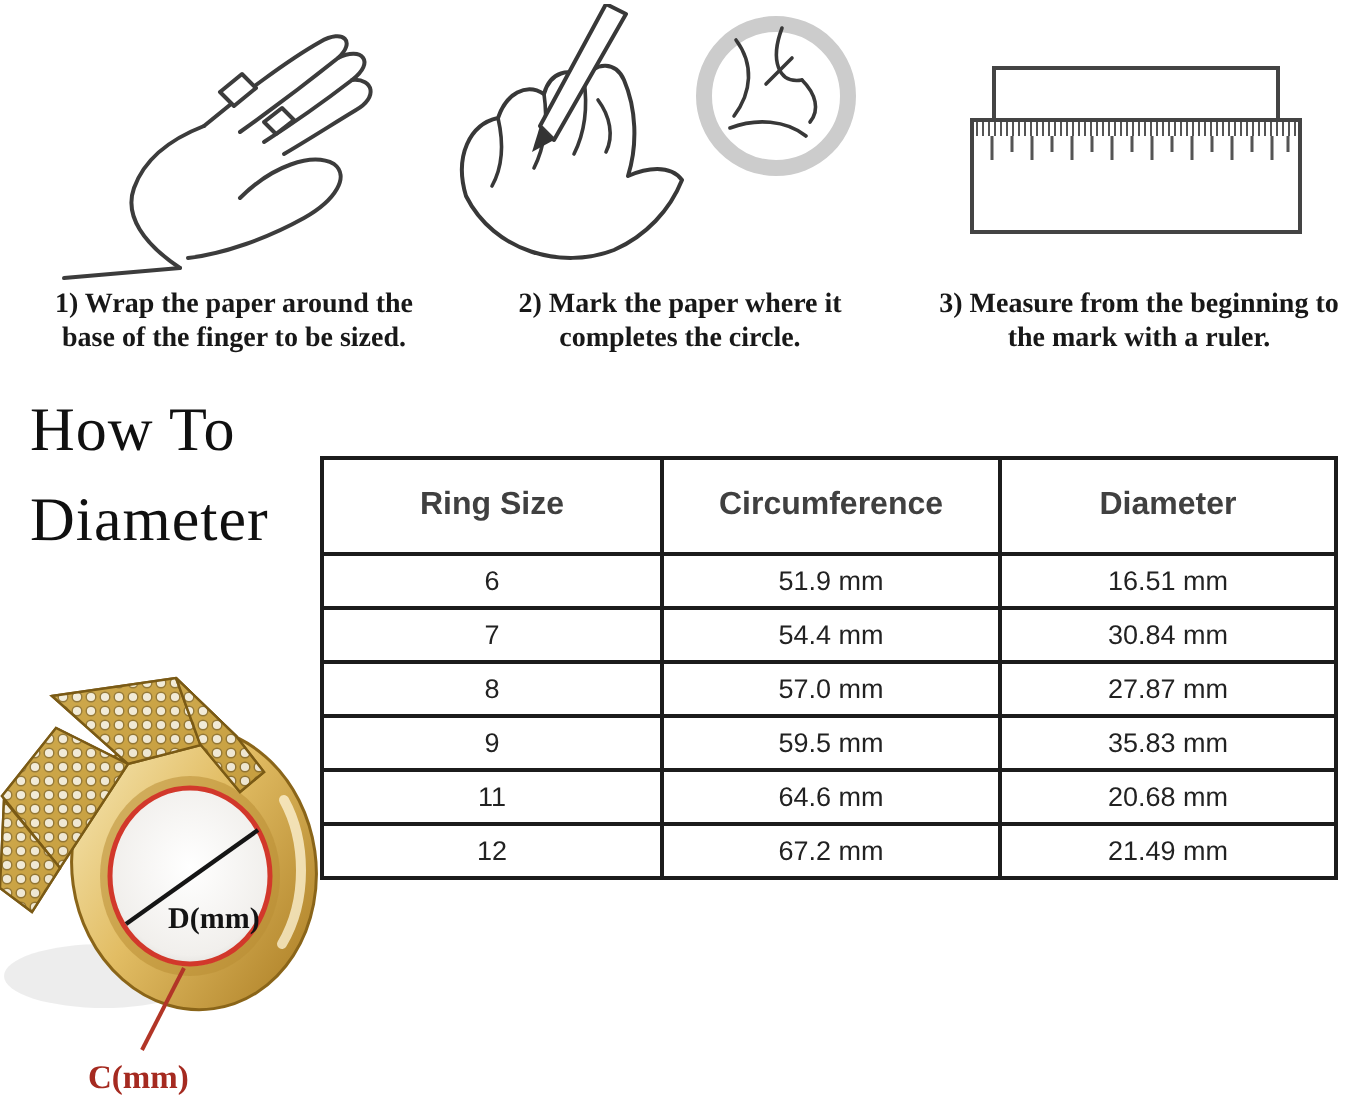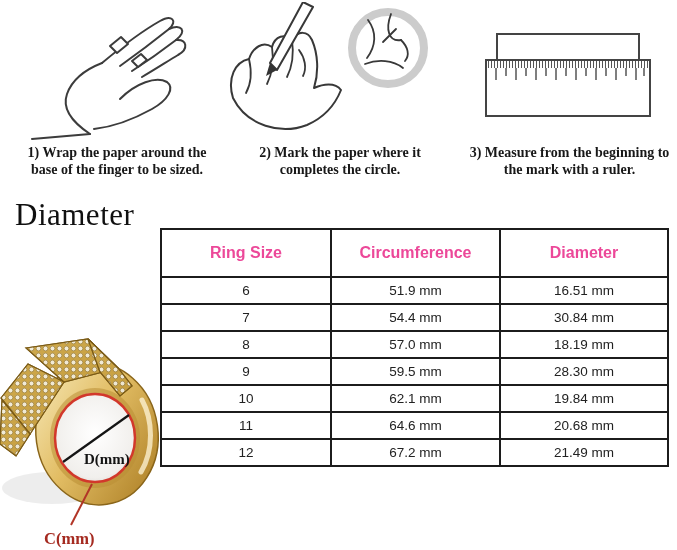--- a/index.html
+++ b/index.html
@@ -20,21 +20,21 @@
 
   .heading{position:absolute;left:15px;top:192px;color:#101010;
            font-family:"Liberation Serif","DejaVu Serif",serif;
            font-size:31px;line-height:45px;font-weight:400;letter-spacing:0.5px;}
 
   .table-wrap{position:absolute;left:160px;top:228px;}
   table.sizes{border-collapse:collapse;background:#fff;
               font-family:"Liberation Sans","DejaVu Sans",sans-serif;}
   table.sizes th, table.sizes td{border:2px solid #1c1c1c;text-align:center;
               vertical-align:middle;padding:0;}
-  table.sizes th{height:46px;font-size:16px;font-weight:bold;color:#ec4899;}
+  table.sizes th{height:46px;font-size:16px;font-weight:bold;color:#404040;}
   table.sizes td{height:25px;font-size:13.5px;font-weight:400;color:#222;}
   .col-size{width:168px;} .col-circ{width:167px;} .col-diam{width:166px;}
 
   .ring{position:absolute;left:0;top:338px;}
 </style>
 </head>
 <body>
 
 <div class="canvas">
 
@@ -88,20 +88,21 @@
   <div class="cap cap2">
     <div>2) Mark the paper where it</div>
     <div>completes the circle.</div>
   </div>
   <div class="cap cap3">
     <div>3) Measure from the beginning to</div>
     <div>the mark with a ruler.</div>
   </div>
 
   <div class="heading">
+    <div>How To</div>
     <div>Diameter</div>
   </div>
 
   <div class="table-wrap">
     <table class="sizes">
       <thead>
         <tr>
           <th class="col-size">Ring Size</th>
           <th class="col-circ">Circumference</th>
           <th class="col-diam">Diameter</th>
@@ -114,31 +115,26 @@
           <td>16.51 mm</td>
         </tr>
         <tr>
           <td>7</td>
           <td>54.4 mm</td>
           <td>30.84 mm</td>
         </tr>
         <tr>
           <td>8</td>
           <td>57.0 mm</td>
-          <td>18.19 mm</td>
+          <td>27.87 mm</td>
         </tr>
         <tr>
           <td>9</td>
           <td>59.5 mm</td>
-          <td>28.30 mm</td>
-        </tr>
-        <tr>
-          <td>10</td>
-          <td>62.1 mm</td>
-          <td>19.84 mm</td>
+          <td>35.83 mm</td>
         </tr>
         <tr>
           <td>11</td>
           <td>64.6 mm</td>
           <td>20.68 mm</td>
         </tr>
         <tr>
           <td>12</td>
           <td>67.2 mm</td>
           <td>21.49 mm</td>

